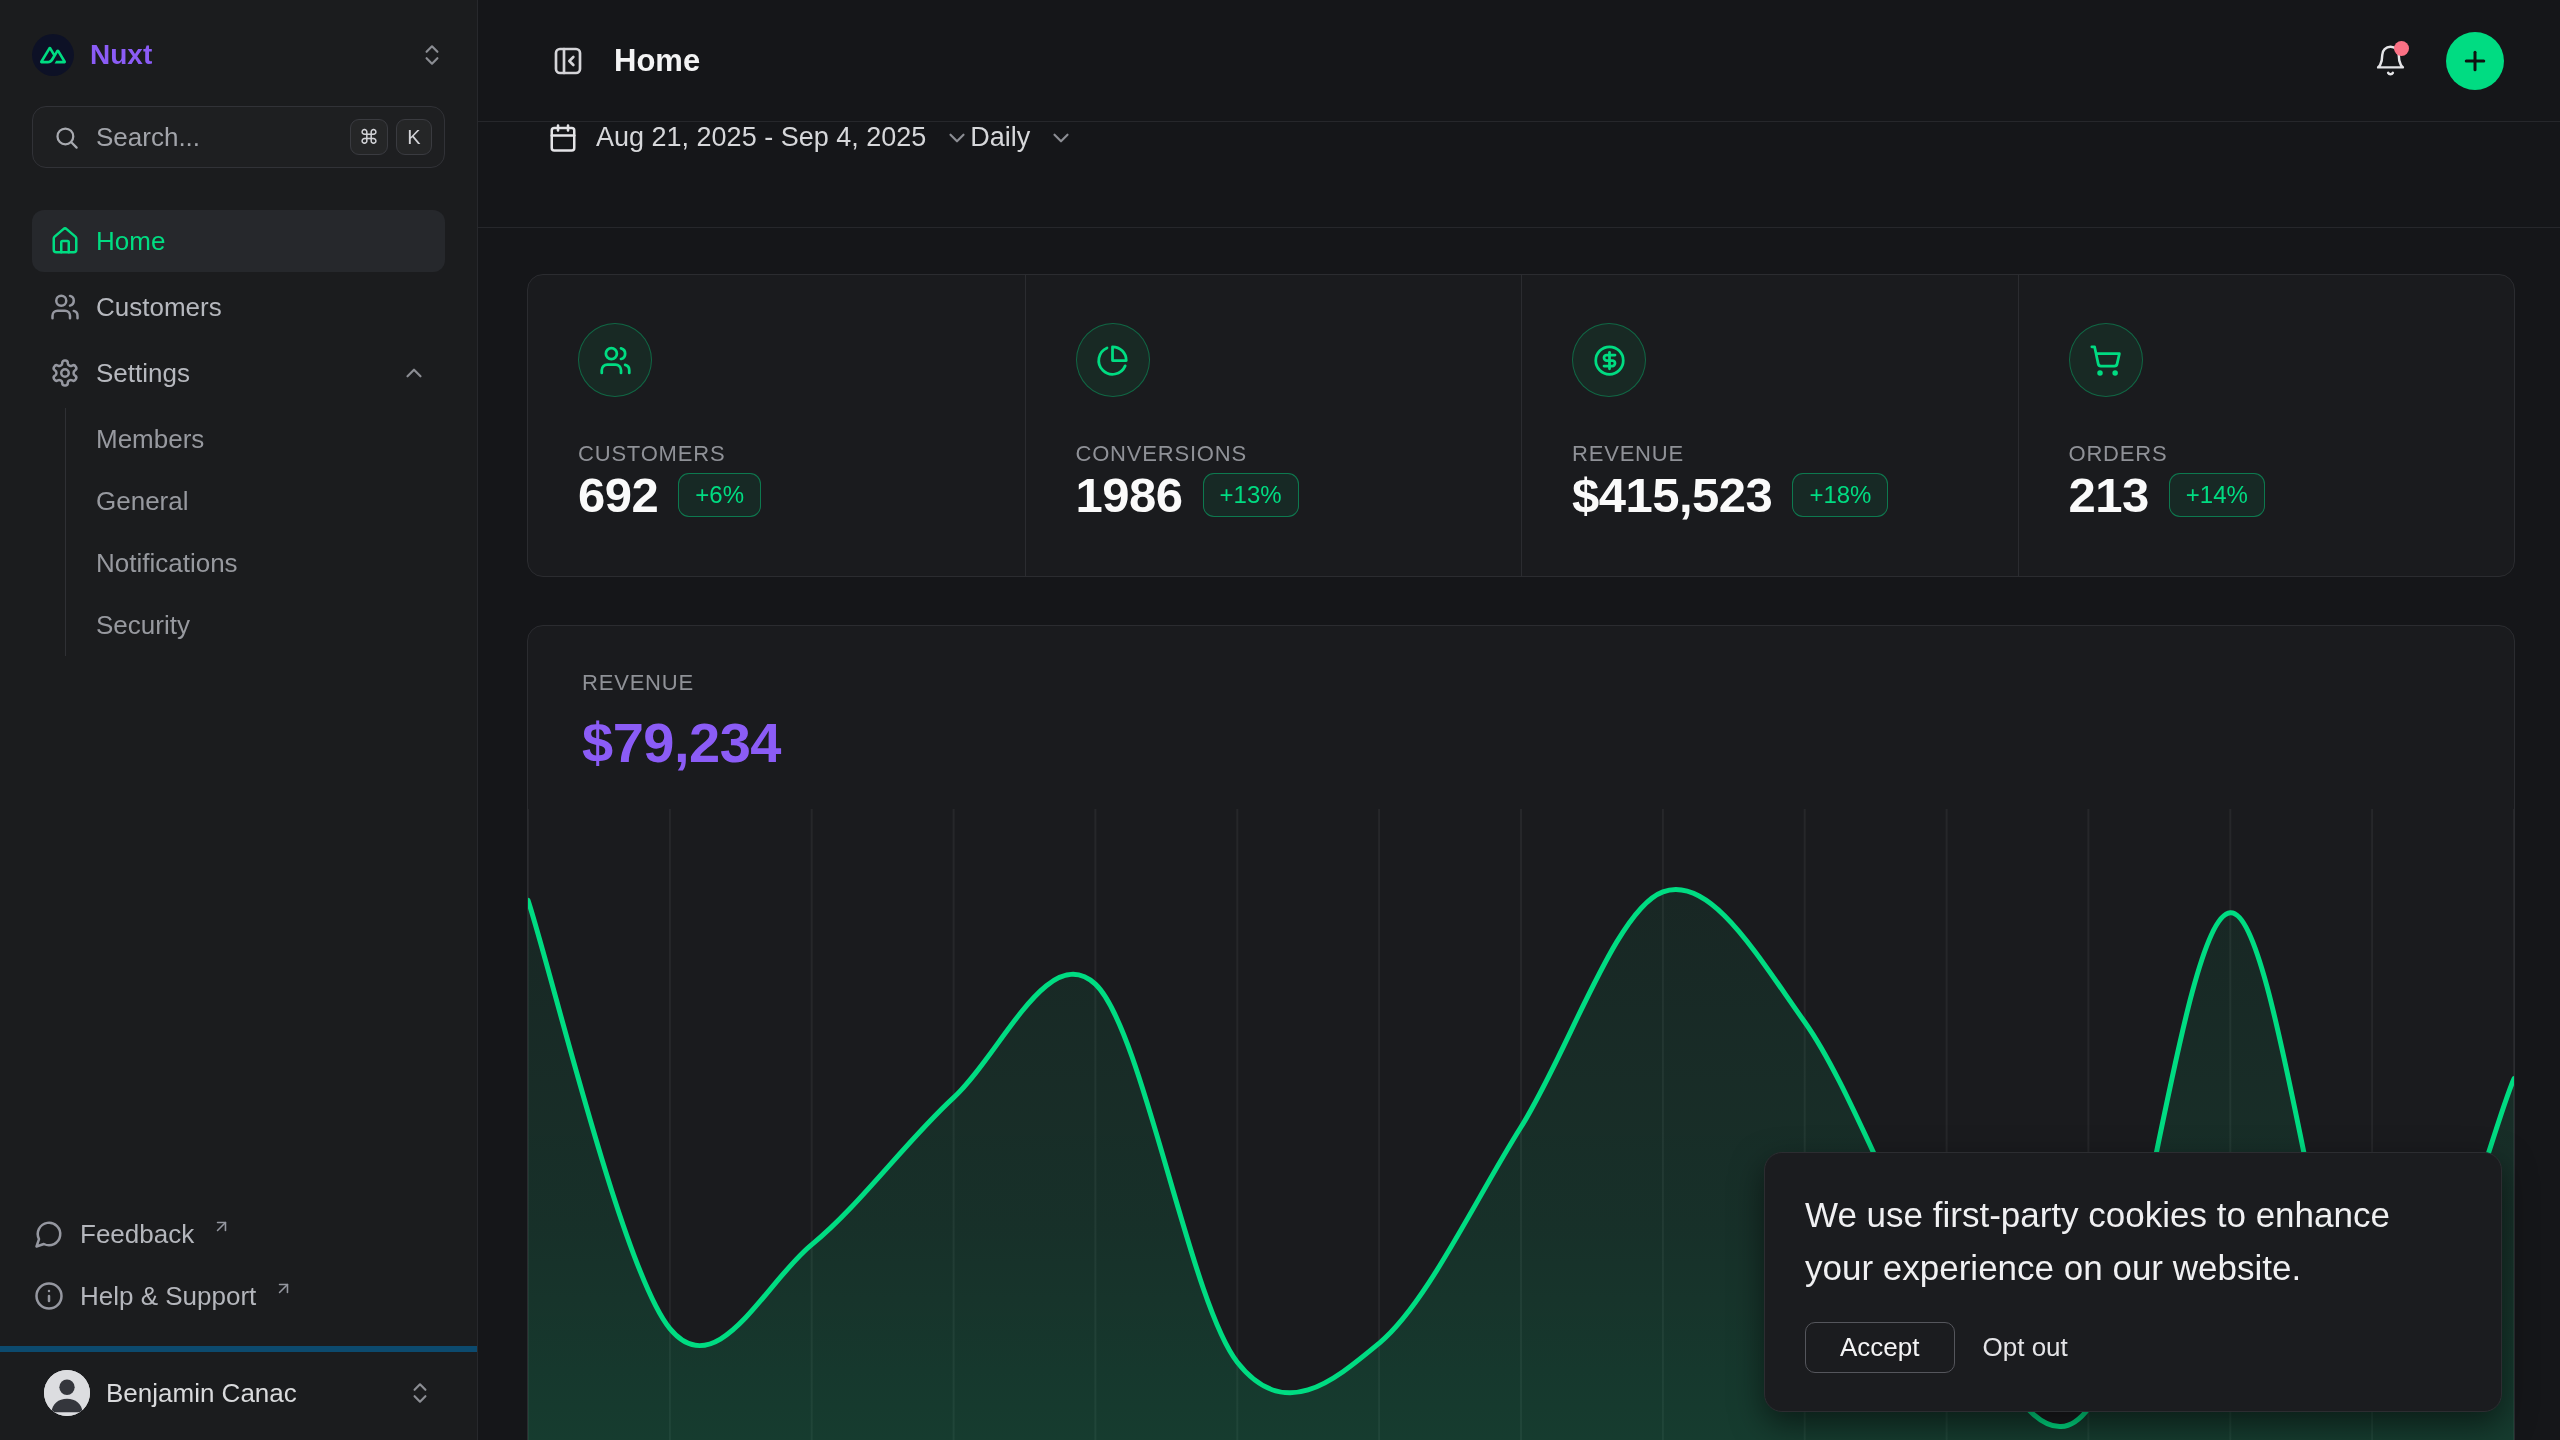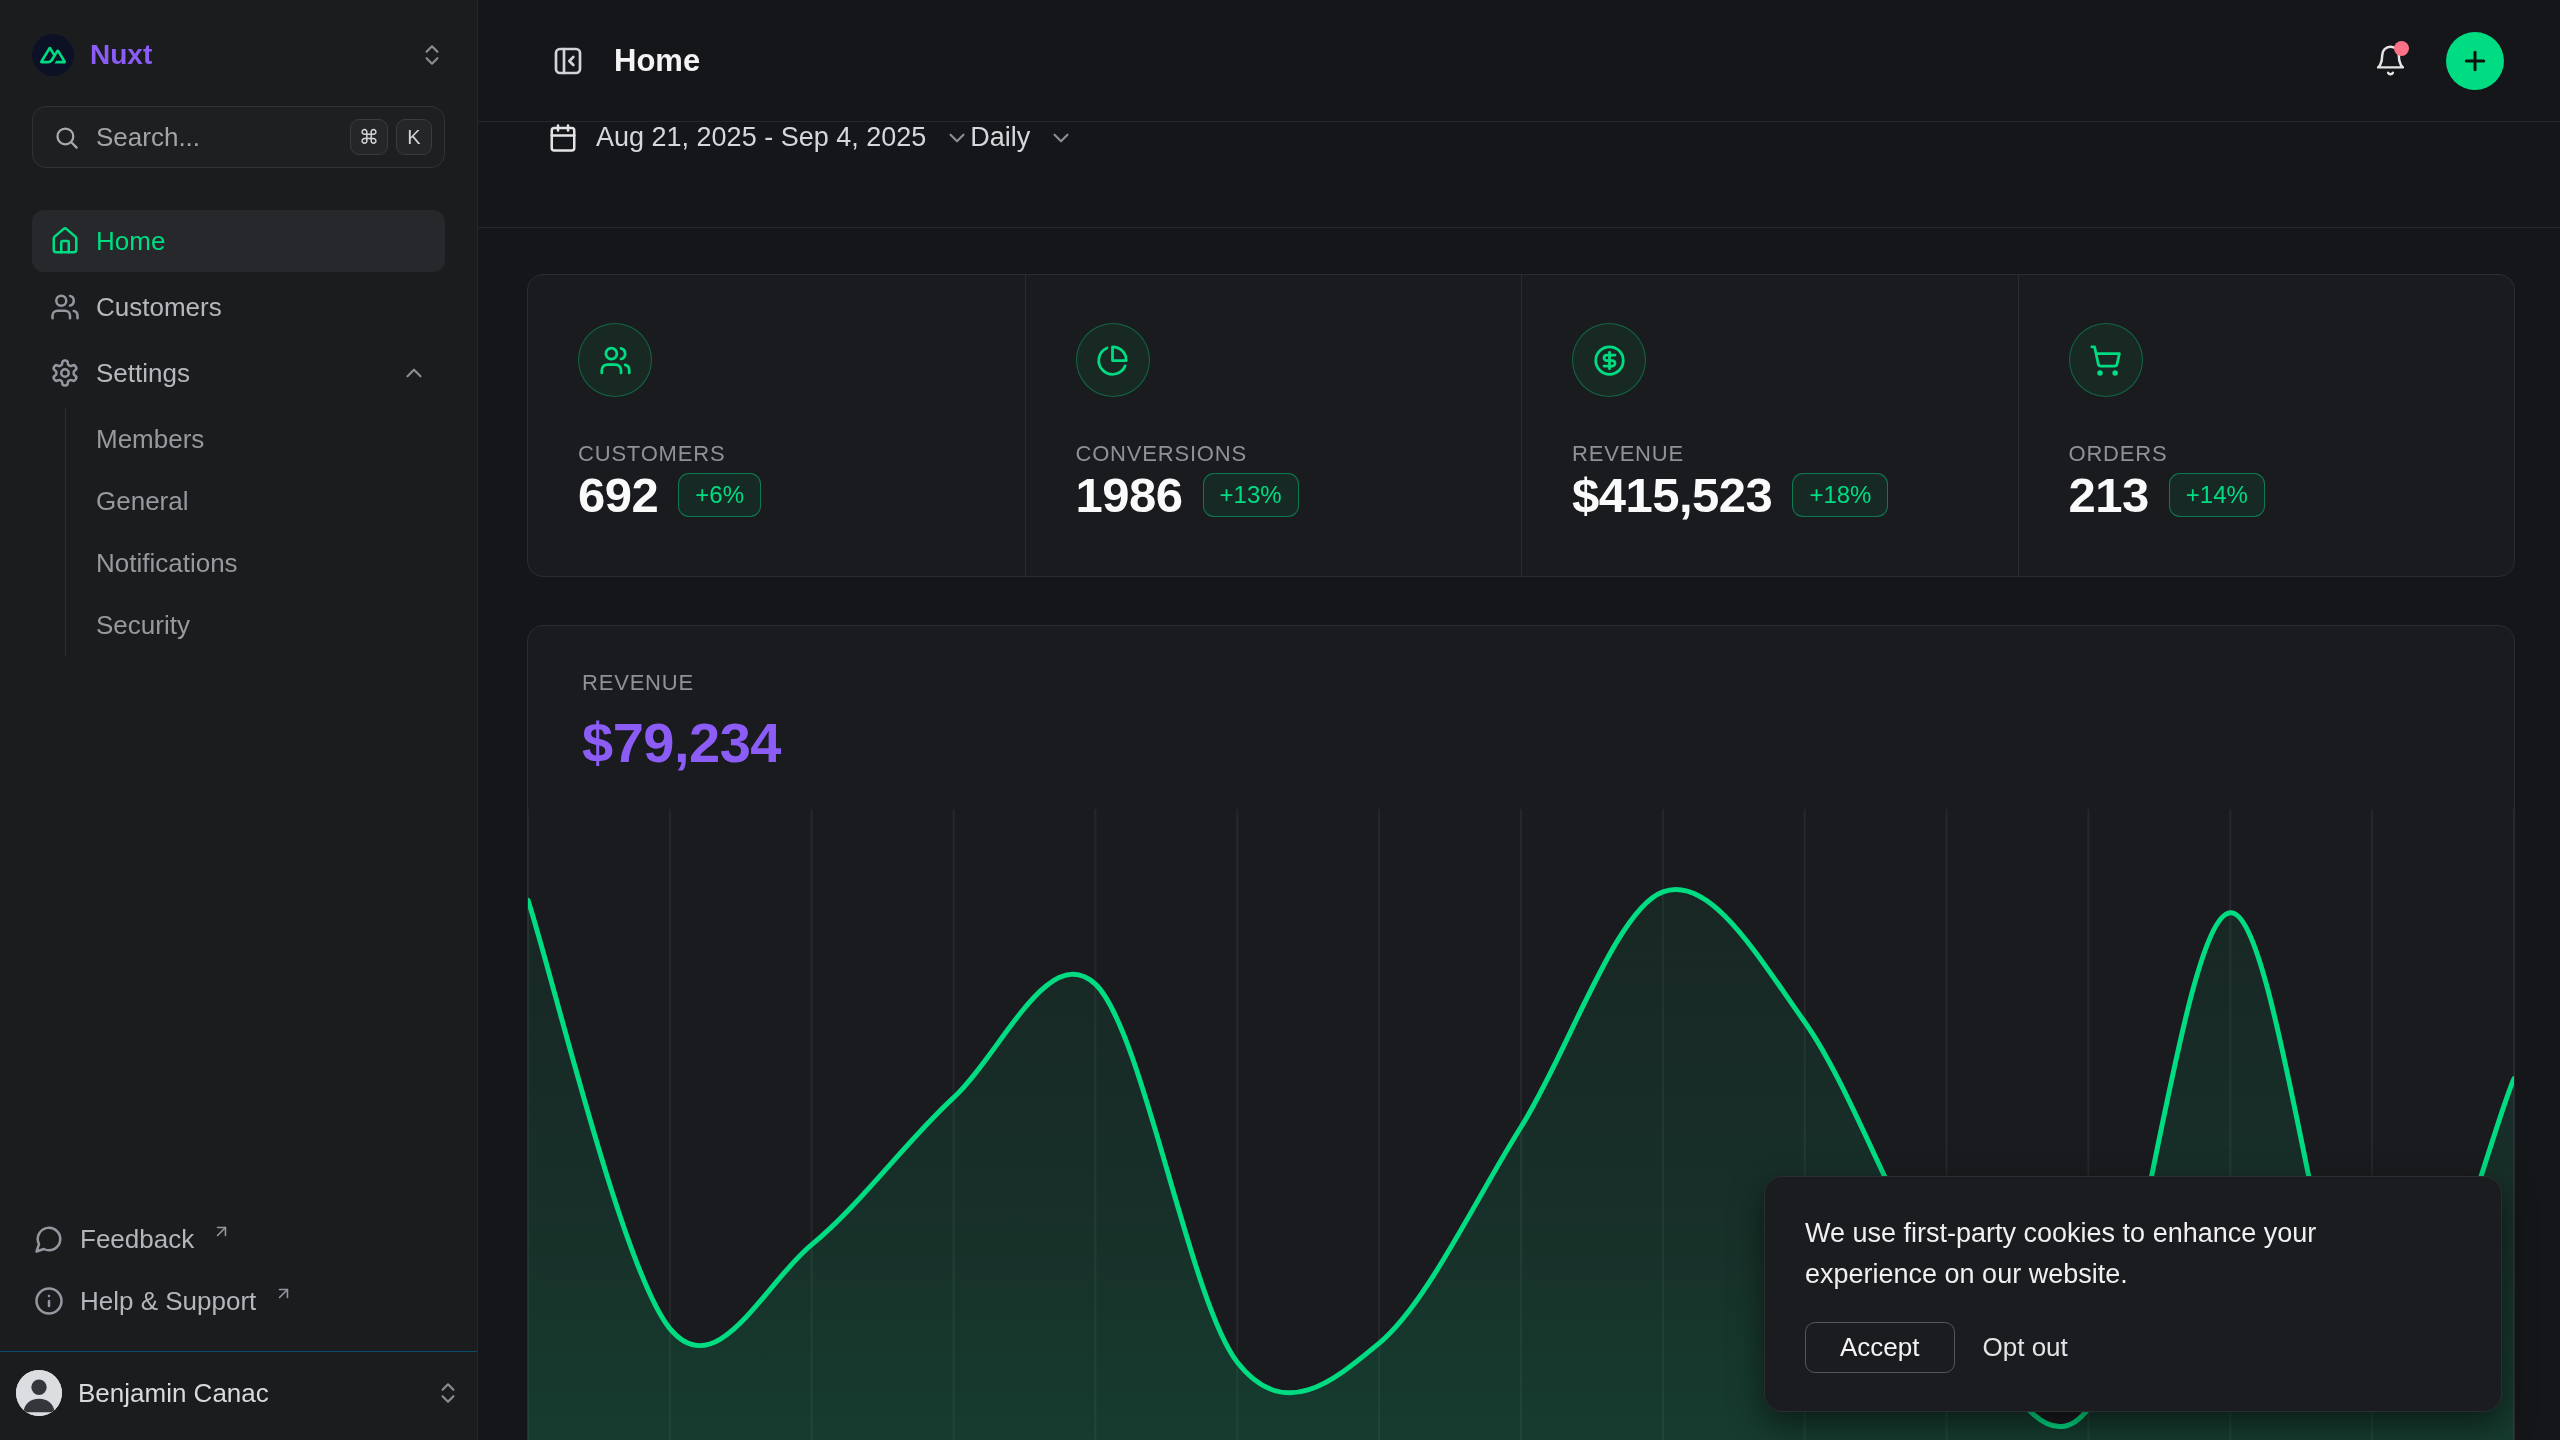--- a/index.html
+++ b/index.html
@@ -60,21 +60,21 @@
   .sub-item {
     height:62px; display:flex; align-items:center; padding-left:30px;
     font-size:26px; color:#97999f; cursor:pointer; border-radius:0 12px 12px 0;
   }
 
   .sidebar-footer { margin-top:auto; padding-bottom:20px; display:flex; flex-direction:column; gap:2px; }
   .foot-item { height:60px; display:flex; align-items:center; gap:16px; font-size:26px; color:#b4b6bc; cursor:pointer; padding:0 2px; }
   .foot-item svg.row-ic { width:30px; height:30px; color:#9597a0; flex-shrink:0; }
   .ext-arrow { width:19px; height:19px; color:#9597a0; margin-left:2px; margin-bottom:16px; }
 
-  .user-wrap { border-top:1px solid #0c4a6e; padding:18px 16px 24px; }
+  .user-wrap { border-top:6px solid #0c4a6e; padding:18px 44px 24px; }
   .user-row { display:flex; align-items:center; gap:16px; cursor:pointer; border-radius:12px; }
   .avatar {
     width:46px; height:46px; border-radius:50%; background:#dcdde0; overflow:hidden; flex-shrink:0;
     display:flex; align-items:center; justify-content:center;
   }
   .avatar svg { width:46px; height:46px; }
   .user-name { flex:1; font-size:26px; font-weight:500; color:#d9dadc; }
 
   
   .main { flex:1; display:flex; flex-direction:column; min-width:0; }
@@ -136,21 +136,21 @@
   .chart-value { margin-top:14px; font-size:56px; font-weight:700; color:#8b5cf6; letter-spacing:-0.5px; }
   .chart-plot { margin-top:34px; width:100%; height:632px; display:block; }
   .gridline { stroke:rgba(255,255,255,0.055); stroke-width:2; }
 
   
   .cookie-banner {
     position:absolute; right:58px; bottom:28px; width:738px;
     background:#1b1c1f; border:1px solid #2c2d31; border-radius:18px;
     padding:36px 40px 38px; box-shadow:0 12px 32px rgba(0,0,0,0.5); z-index:20;
   }
-  .cookie-text { font-size:27px; line-height:1.5; color:#f0f0f2; max-width:590px; }
+  .cookie-text { font-size:35px; line-height:1.5; color:#f0f0f2; max-width:590px; }
   .cookie-actions { margin-top:28px; display:flex; align-items:center; gap:22px; }
   .accept-btn {
     background:transparent; border:1.5px solid #55565c; border-radius:10px;
     color:#f4f4f5; font-size:26px; font-weight:500; padding:9px 34px; cursor:pointer;
     font-family:inherit;
   }
   .optout-btn {
     background:transparent; border:none; color:#e4e4e7; font-size:26px; font-weight:500;
     padding:9px 6px; cursor:pointer; font-family:inherit;
   }

